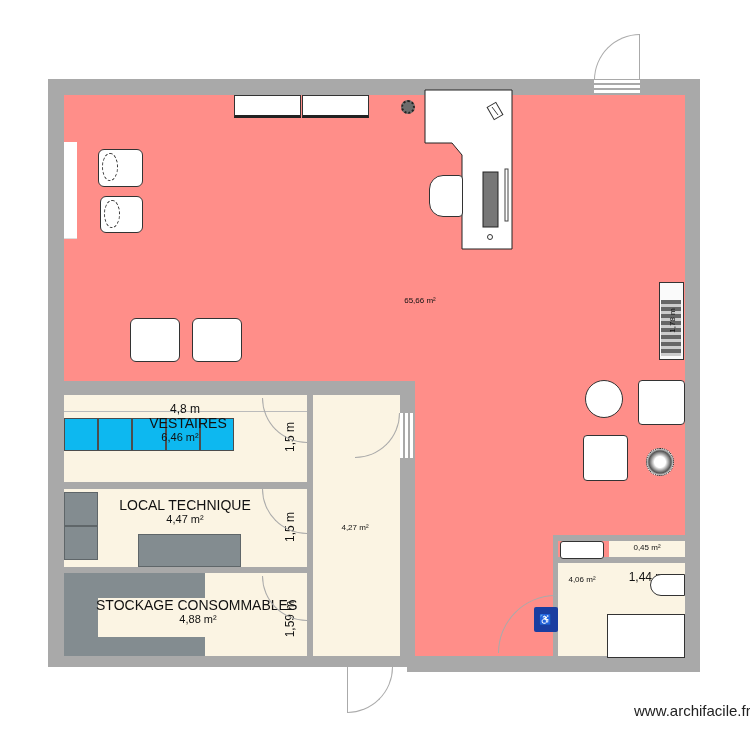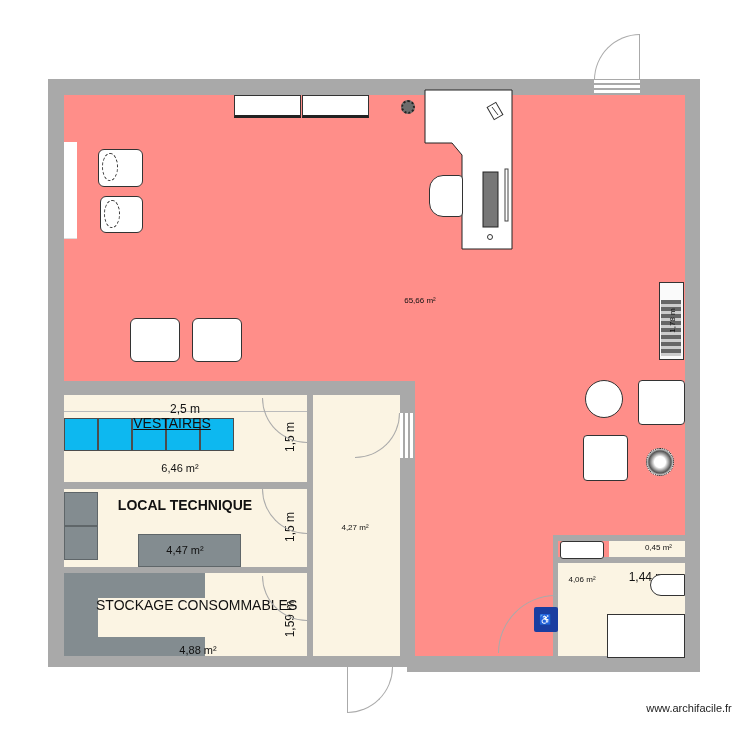--- a/index.html
+++ b/index.html
@@ -5,27 +5,27 @@
   html, body { margin:0; padding:0; background:#ffffff; }
   body { width:750px; height:750px; position:relative; overflow:hidden; font-family:"Liberation Sans", sans-serif; }
   .abs { position:absolute; box-sizing:border-box; }
   .wall { background:#a9a9a9; }
   .pink { background:#ff8e89; }
   .cream { background:#fbf4e3; }
   .furn { background:#ffffff; border:1px solid #333; }
   .label { position:absolute; color:#111; white-space:nowrap; text-align:center; }
   .small { font-size:8px; }
   .room-name { font-size:14px; line-height:15px; }
-  .room-area { font-size:11px; line-height:12px;margin-top:31px; }
+  .room-area { font-size:11px; line-height:12px; }
   .dim { font-size:12px; }
   .rot { transform: rotate(-90deg); transform-origin:center center; }
   .locker { background:#0db8f0; border:1px solid #4c4c4c; }
   .shelf { background:#838c90; border:1px solid #5f6669; }
   .door-leaf { border:1.5px solid #aaaaaa; background:transparent; }
-  .watermark { font-size:11px; color:#222; }
+  .watermark { font-size:15px; color:#222; }
 </style>
 </head>
 <body>
 
 <div class="abs wall" style="left:48px;top:79px;width:652px;height:16px;"></div>
 <div class="abs wall" style="left:48px;top:79px;width:16px;height:588px;"></div>
 <div class="abs wall" style="left:685px;top:79px;width:15px;height:593px;"></div>
 <div class="abs wall" style="left:48px;top:656px;width:362px;height:11px;"></div>
 <div class="abs wall" style="left:407px;top:656px;width:293px;height:16px;"></div>
 
@@ -90,48 +90,48 @@
 <div class="abs" style="left:594px;top:80px;width:46px;height:14px;background:repeating-linear-gradient(#fff 0 3px,#a9a9a9 3px 5px);"></div>
 
 <div class="abs" style="left:347px;top:667px;width:46px;height:46px;border-left:1.5px solid #aaa;border-bottom:1.5px solid #aaa;border-right:1.5px solid #aaa;border-radius:0 0 46px 0;"></div>
 
 <div class="abs locker" style="left:64px;top:418px;width:34px;height:33px;"></div>
 <div class="abs locker" style="left:98px;top:418px;width:34px;height:33px;"></div>
 <div class="abs locker" style="left:132px;top:418px;width:34px;height:33px;"></div>
 <div class="abs locker" style="left:166px;top:418px;width:34px;height:33px;"></div>
 <div class="abs locker" style="left:200px;top:418px;width:34px;height:33px;"></div>
 <div class="abs" style="left:64px;top:411px;width:243px;height:1px;background:#bbb;"></div>
-<div class="label dim" style="left:160px;top:402px;width:50px;">2,5 m</div>
-<div class="label room-name" style="left:112px;top:416px;width:120px;text-decoration:underline;">VESTAIRES</div>
+<div class="label dim" style="left:160px;top:402px;width:50px;">4,8 m</div>
+<div class="label room-name" style="left:128px;top:416px;width:120px;">VESTAIRES</div>
 <div class="label room-area" style="left:140px;top:431px;width:80px;">6,46 m²</div>
 <div class="label dim rot" style="left:270px;top:430px;width:40px;">1,5 m</div>
 <div class="abs door-leaf" style="left:262px;top:398px;width:45px;height:45px;border-top:none;border-left:none;border-radius:0 0 45px 0;border-color:#aaa;transform:scaleX(-1);"></div>
 
 <div class="abs shelf" style="left:64px;top:492px;width:34px;height:34px;"></div>
 <div class="abs shelf" style="left:64px;top:526px;width:34px;height:34px;"></div>
 <div class="abs shelf" style="left:138px;top:534px;width:103px;height:33px;"></div>
-<div class="label room-name" style="left:100px;top:498px;width:170px;font-weight:bold;">LOCAL TECHNIQUE</div>
+<div class="label room-name" style="left:100px;top:498px;width:170px;">LOCAL TECHNIQUE</div>
 <div class="label room-area" style="left:145px;top:513px;width:80px;">4,47 m²</div>
 <div class="label dim rot" style="left:270px;top:520px;width:40px;">1,5 m</div>
 <div class="abs door-leaf" style="left:262px;top:489px;width:45px;height:45px;border-top:none;border-left:none;border-radius:0 0 45px 0;border-color:#aaa;transform:scaleX(-1);"></div>
 
 <div class="abs shelf" style="left:64px;top:573px;width:34px;height:83px;border:none;"></div>
 <div class="abs shelf" style="left:98px;top:573px;width:107px;height:25px;border:none;"></div>
 <div class="abs shelf" style="left:98px;top:637px;width:107px;height:19px;border:none;"></div>
 <div class="label room-name" style="left:96px;top:598px;width:200px;text-align:center;">STOCKAGE CONSOMMABLES</div>
 <div class="label room-area" style="left:158px;top:613px;width:80px;">4,88 m²</div>
 <div class="label dim rot" style="left:265px;top:612px;width:50px;">1,59 m</div>
 <div class="abs door-leaf" style="left:262px;top:576px;width:45px;height:45px;border-top:none;border-left:none;border-radius:0 0 45px 0;border-color:#aaa;transform:scaleX(-1);"></div>
 
 <div class="label small" style="left:330px;top:523px;width:50px;">4,27 m²</div>
 <div class="abs door-leaf" style="left:355px;top:413px;width:45px;height:45px;border-top:none;border-right:none;border-radius:0 0 0 45px;border-color:#aaa;transform:scaleX(-1);"></div>
 <div class="abs" style="left:400px;top:413px;width:15px;height:45px;background:repeating-linear-gradient(90deg,#fff 0 3px,#a9a9a9 3px 5px);"></div>
 
 <div class="abs furn" style="left:560px;top:541px;width:44px;height:18px;border-radius:3px;"></div>
-<div class="label small" style="left:622px;top:543px;width:50px;text-align:right;">0,45 m²</div>
+<div class="label small" style="left:622px;top:543px;width:50px;">0,45 m²</div>
 <div class="label small" style="left:562px;top:575px;width:40px;">4,06 m²</div>
 <div class="label dim" style="left:622px;top:570px;width:50px;">1,44 m</div>
 <div class="abs furn" style="left:650px;top:574px;width:35px;height:22px;border-radius:14px 0 0 14px;"></div>
 <div class="abs furn" style="left:607px;top:614px;width:78px;height:44px;"></div>
 <div class="abs" style="left:498px;top:595px;width:58px;height:58px;border-top:1.5px solid #aaa;border-left:1.5px solid #aaa;border-radius:58px 0 0 0;"></div>
 <div class="abs" style="left:534px;top:607px;width:24px;height:25px;background:#1a3da0;border-radius:2px;color:#fff;font-size:10px;text-align:center;line-height:25px;">♿</div>
 
 <div class="label watermark" style="left:634px;top:702px;width:110px;">www.archifacile.fr</div>
 
 </body></html>

